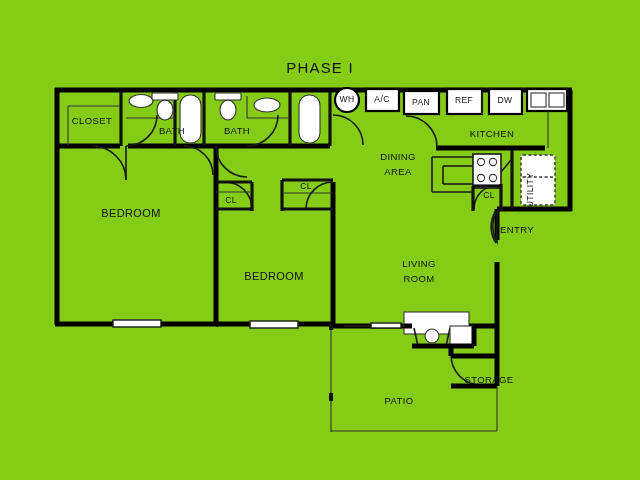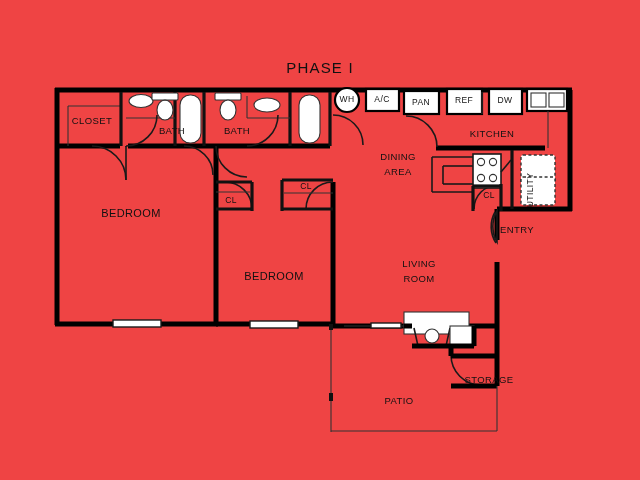--- a/index.html
+++ b/index.html
@@ -10,21 +10,21 @@
   body {
     width: 640px;
     height: 480px;
     font-family: "Liberation Sans", sans-serif;
     overflow: hidden;
   }
   #plan-root {
     position: relative;
     width: 640px;
     height: 480px;
-    background: #ef4444;
+    background: #84cc16;
   }
   #plan-svg {
     position: absolute;
     left: 0;
     top: 0;
   }
   .wall        { stroke: #000000; stroke-width: 5;   fill: none; stroke-linecap: butt; }
   .wall-med    { stroke: #111111; stroke-width: 3.2; fill: none; stroke-linecap: butt; }
   .wall-thin   { stroke: #1a1a1a; stroke-width: 1.6; fill: none; stroke-linecap: butt; }
   .wall-hair   { stroke: #333333; stroke-width: 1.1; fill: none; stroke-linecap: butt; }

